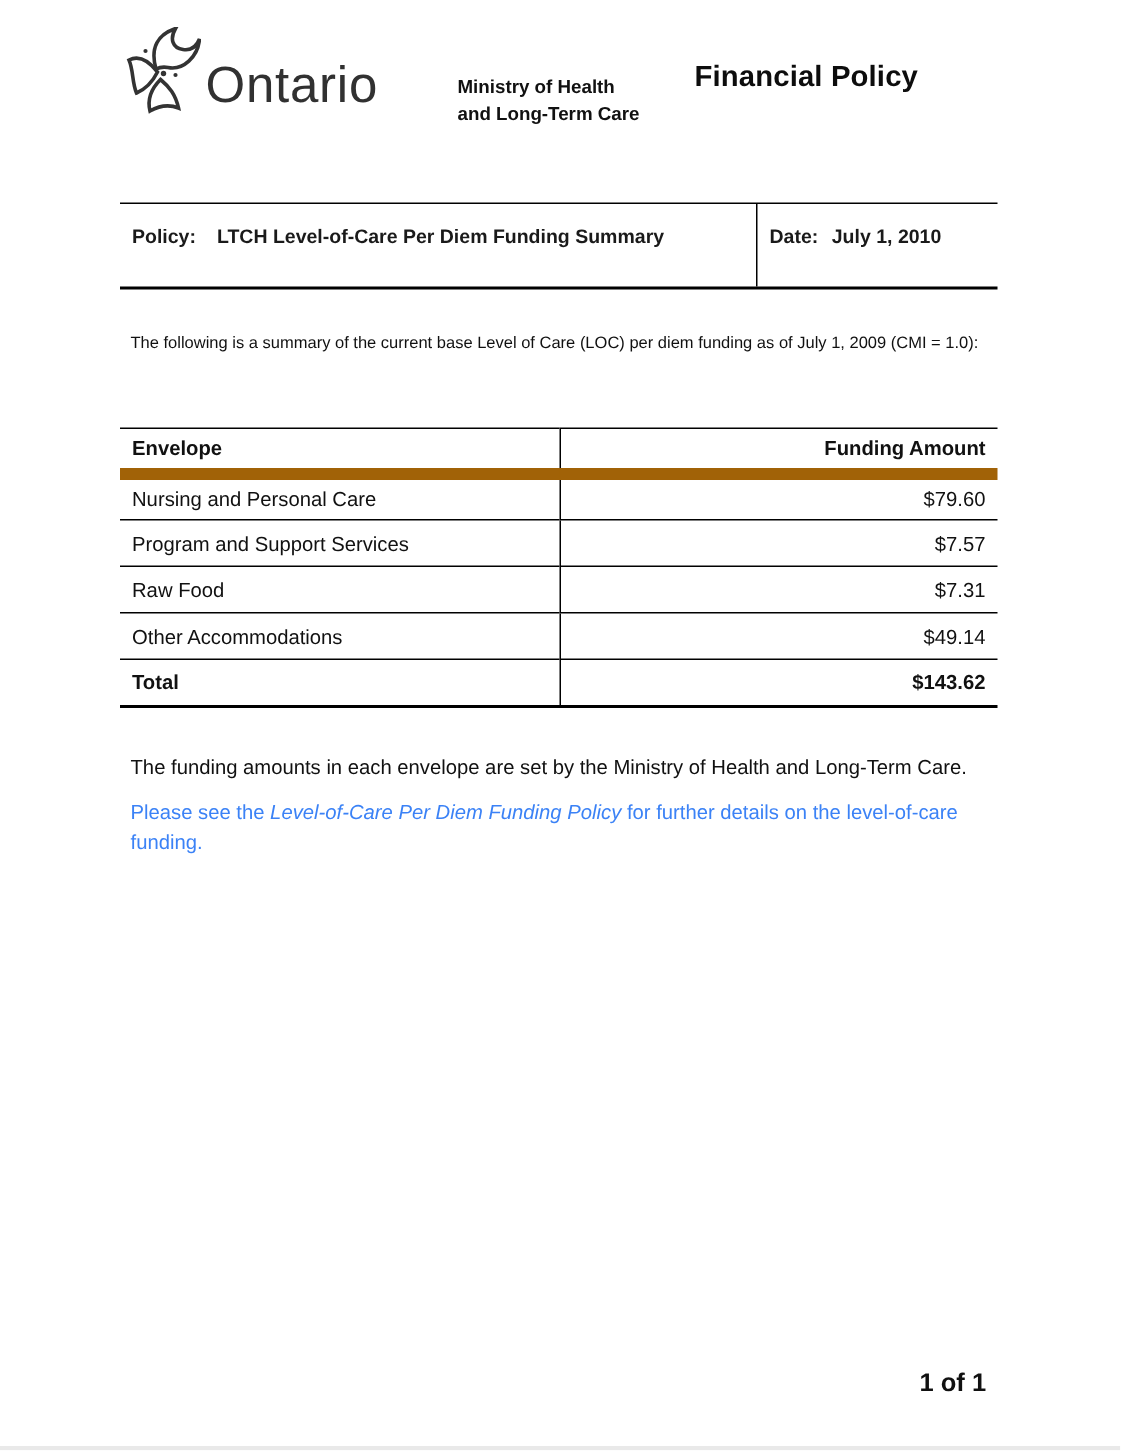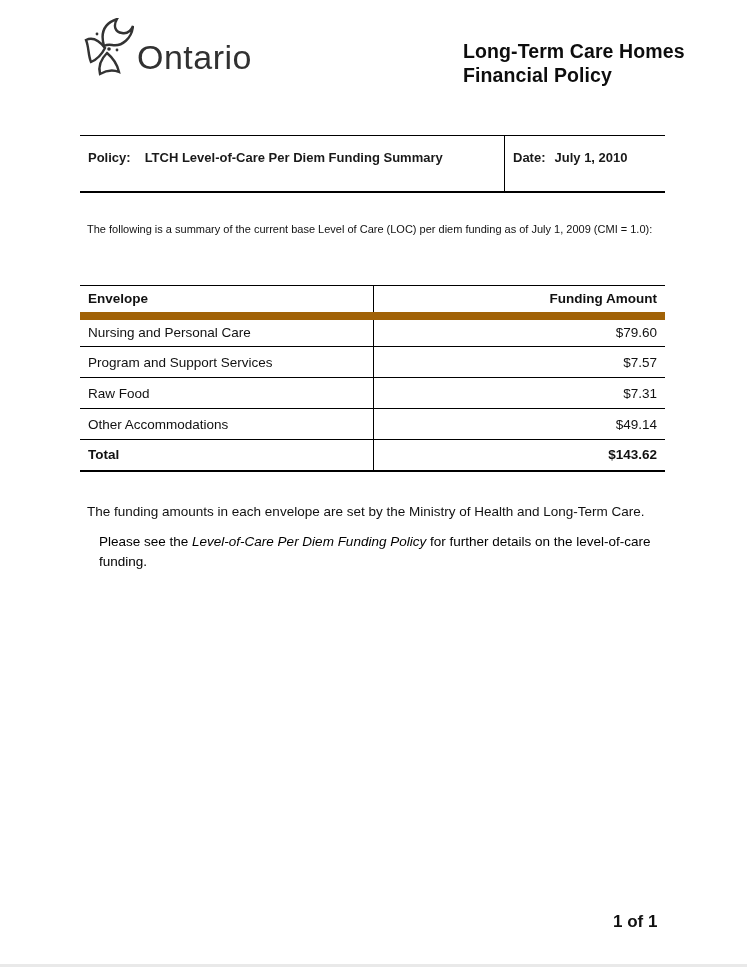--- a/index.html
+++ b/index.html
@@ -64,22 +64,22 @@
   .funding-table tbody tr { border-bottom:1px solid #000; }
   .funding-table tbody tr.total-row { border-bottom:2.5px solid #000; }
   .funding-table tbody tr.total-row td { font-weight:700; }
   .funding-table th { font-weight:700; }
   
   .note1 {
     position:absolute; left:87px; top:502px; width:600px;
     font-size:13.5px; line-height:1.5; color:#111;
   }
   .note2 {
-    position:absolute; left:99px; top:532px; width:600px;
-    font-size:13.5px; line-height:1.5; color:#000000;
+    position:absolute; left:87px; top:532px; width:600px;
+    font-size:13.5px; line-height:1.5; color:#3b82f6;
   }
   .note2 .italic { font-style:italic; }
   
   .page-number {
     position:absolute; left:613px; top:912px; font-size:17px; font-weight:700; color:#111;
   }
 </style>
 </head>
 <body>
 
@@ -93,23 +93,26 @@
         <path d="M23 35 C17 41 14 48 16 56 C23 52 30 52 35 54 C33 45 29 40 23 35 Z" stroke="#333" stroke-width="2.4" fill="none"></path>
         <path d="M20 28 C16 14 21 5 33 1 C29 8 31 14 38 15 C44 16 47 13 49 8 C48 20 38 29 28 27 C25 26.4 22 27 20 28 Z" stroke="#333" stroke-width="2.4" fill="none"></path>
         <circle cx="25" cy="31" r="1.8" fill="#333"></circle>
         <circle cx="33" cy="32" r="1.4" fill="#333"></circle>
         <circle cx="13" cy="16" r="1.4" fill="#333"></circle>
       </svg>
     </span>
     <span class="logo-word">Ontario</span>
   </div>
 
+  <div class="ministry">
+    <div>Ministry of Health</div>
+    <div>and Long-Term Care</div>
+  </div>
 
   <div class="doc-title">
-    <div>Long-Term Care Homes</div>
     <div>Financial Policy</div>
   </div>
 
   <div class="policy-bar">
     <div class="divider"></div>
     <div class="policy-cell">
       <span class="lbl">Policy:</span><span>LTCH Level-of-Care Per Diem Funding Summary</span>
     </div>
     <div class="date-cell">
       <span class="lbl">Date:</span><span>July 1, 2010</span>

